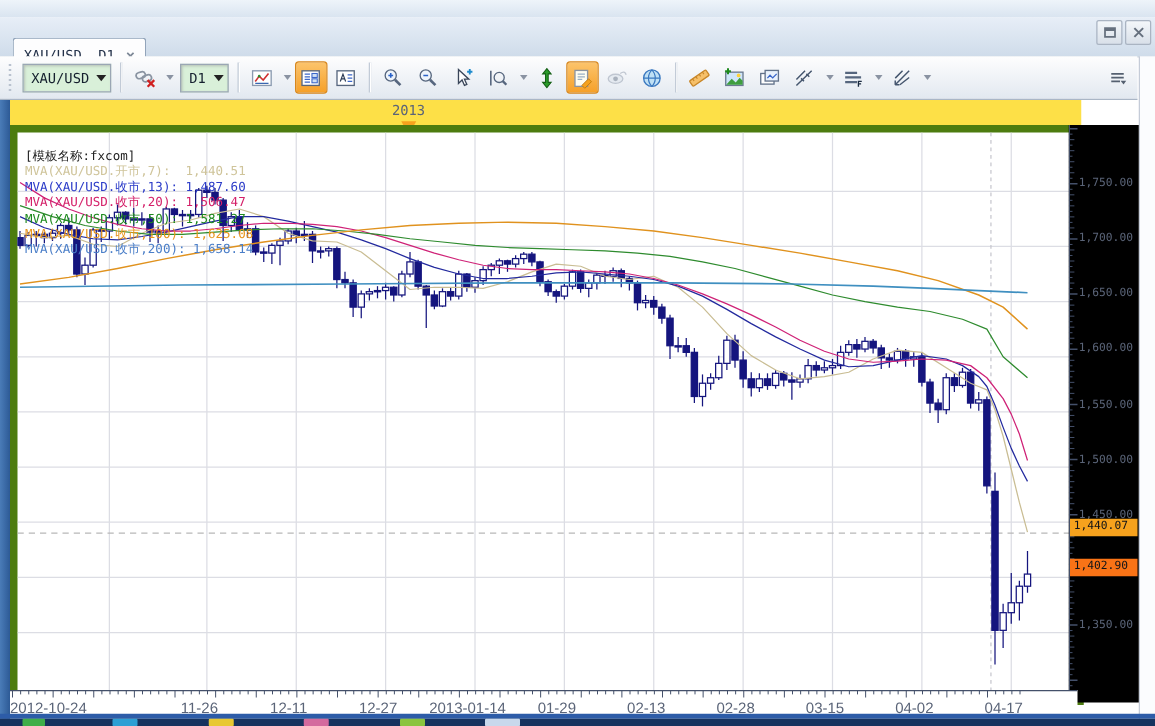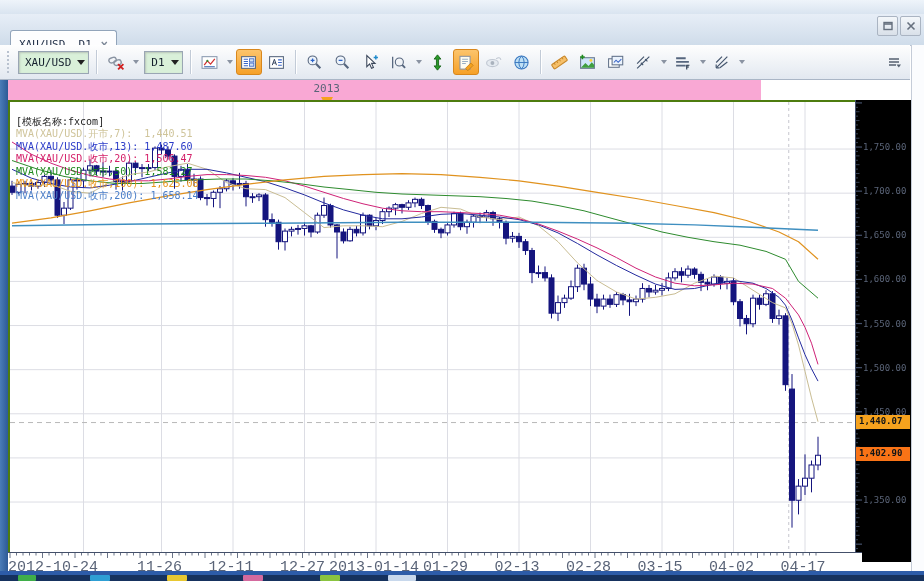--- a/index.html
+++ b/index.html
@@ -36,38 +36,38 @@
     display:flex;align-items:center;margin:0 3px;padding:0 3px 0 6px;gap:6px;}
   .combo .combo-label{font-size:11px;color:#15202e;font-family:"DejaVu Sans Mono",monospace;}
   .combo .combo-arrow{width:0;height:0;border-left:4px solid transparent;border-right:4px solid transparent;
     border-top:5px solid #222;}
   #toolbar-overflow{position:absolute;right:16px;top:49px;}
   
   #left-strip{position:absolute;left:0;top:80px;width:8px;height:495px;
     background:linear-gradient(90deg,#4a7cb8,#2d5a96);}
   #right-strip{position:absolute;left:911px;top:45px;width:13px;height:530px;
     background:#fbfcfe;border-left:1px solid #c5ccd8;box-sizing:border-box;}
-  #year-strip{position:absolute;left:8px;top:80px;width:753px;height:20px;background:#f9a8d4;text-align:right;}
+  #year-strip{position:absolute;left:8px;top:80px;width:857px;height:20px;background:#fde047;text-align:right;}
   #year-label{position:absolute;top:2px;font-size:11px;color:#5a6478;
     font-family:"DejaVu Sans Mono",monospace;transform:translateX(-50%);}
   #year-flag{position:absolute;top:17px;width:0;height:0;transform:translateX(-50%);
     border-left:6px solid transparent;border-right:6px solid transparent;border-top:11px solid #f6a21d;}
   #plot{position:absolute;left:8px;top:100px;width:847px;height:452px;background:#fff;
-    border:2px solid #4d7c0f;box-sizing:content-box;}
+    border:6px solid #4d7c0f;box-sizing:content-box;}
   #plot svg{display:block;}
   #legend{position:absolute;left:6px;top:14px;z-index:5;pointer-events:none;
     font-family:"DejaVu Sans Mono",monospace;font-size:10px;line-height:12.4px;white-space:pre;}
   #price-axis{position:absolute;left:855px;top:100px;width:56px;height:462px;background:#000000;}
   #price-axis .ptick-label{position:absolute;left:8px;font-size:9px;color:#5a6478;
     font-family:"DejaVu Sans Mono",monospace;}
   .price-tag{position:absolute;left:1px;height:13px;font-size:9px;color:#101418;z-index:6;
-    font-family:"DejaVu Sans Mono",monospace;padding:1px 3px 0 3px;min-width:48px;font-weight:bold;}
+    font-family:"DejaVu Sans Mono",monospace;padding:1px 3px 0 3px;min-width:48px;}
   #date-axis{position:absolute;left:8px;top:552px;width:854px;height:20px;background:#fff;}
-  #date-axis .dlabel{position:absolute;top:7px;font-size:15px;color:#5a6478;
-    font-family:Liberation Mono, monospace;transform:translateX(-50%);white-space:nowrap;}
+  #date-axis .dlabel{position:absolute;top:7px;font-size:12px;color:#5a6478;
+    font-family:Liberation Sans, sans-serif;transform:translateX(-50%);white-space:nowrap;}
   #date-axis .dlabel.left-aligned{transform:none;}
   #blue-line{position:absolute;left:0;top:571px;width:924px;height:4px;background:#2d5ca8;}
   #taskbar{position:absolute;left:0;top:575px;width:924px;height:6px;background:#16325e;}
   .blob{position:absolute;top:0;height:6px;border-radius:1px;}
 </style>
 </head>
 <body>
 <div id="window">
 
   <div id="header-strip"></div>

